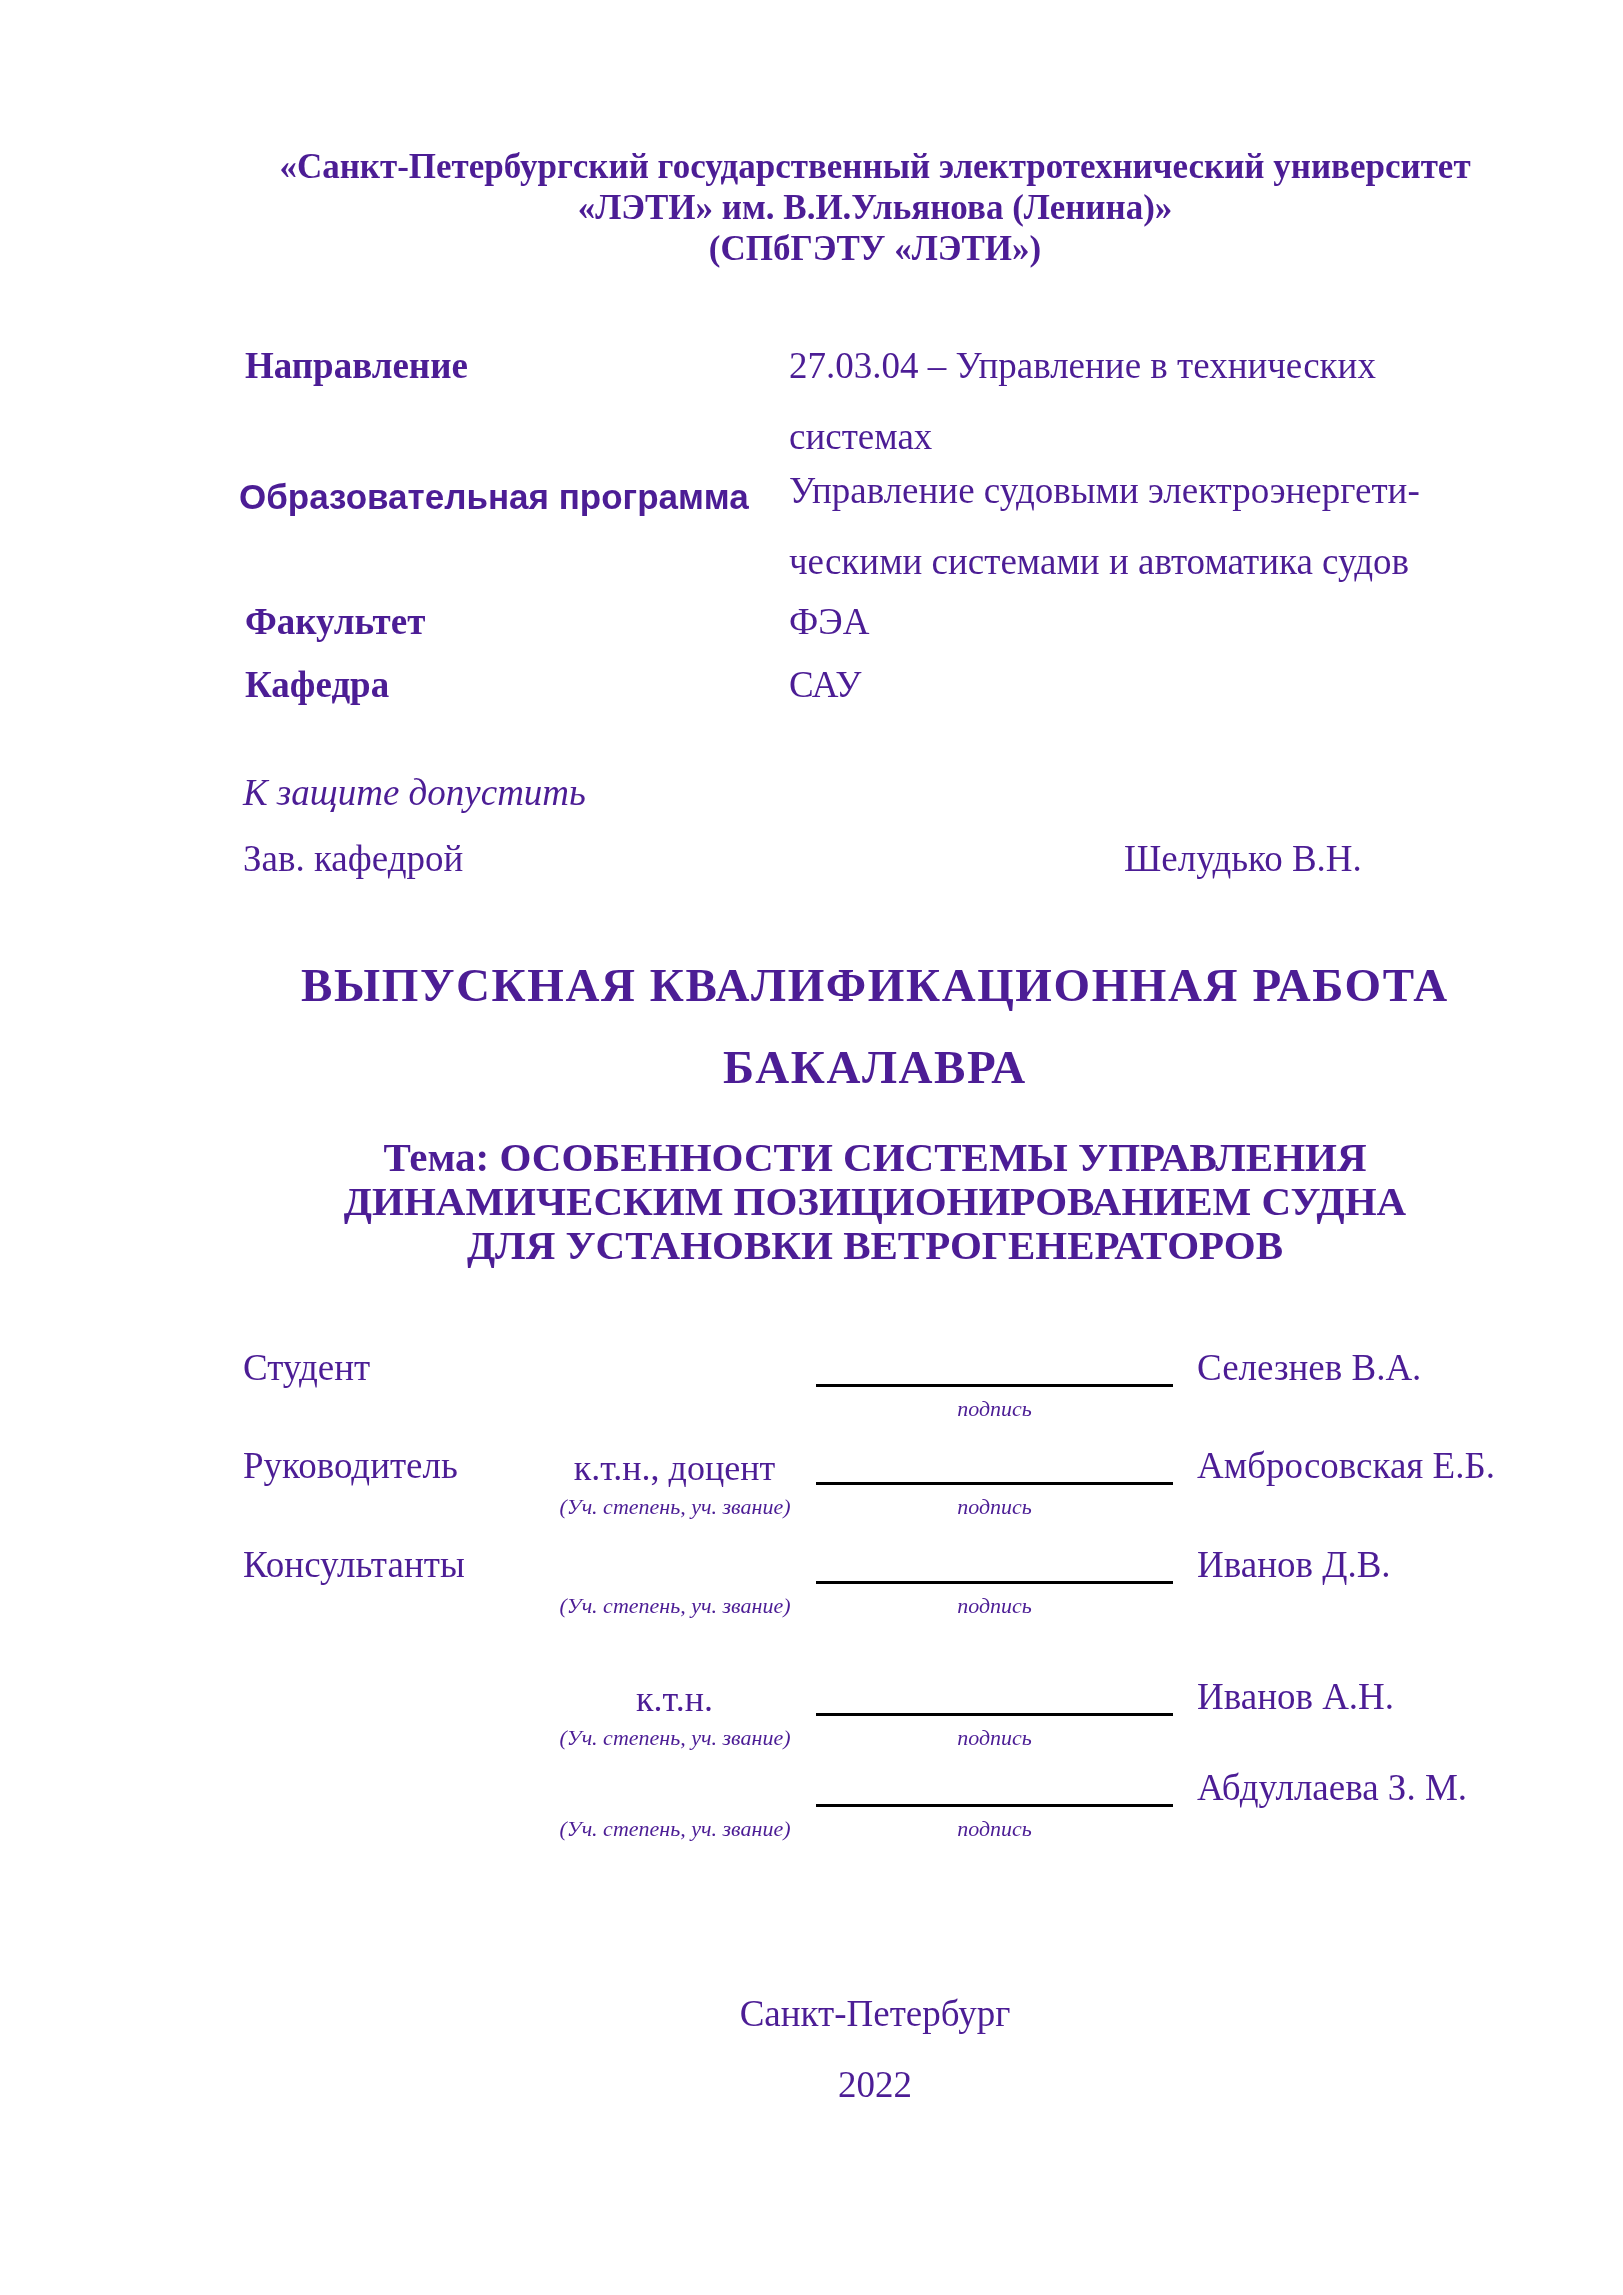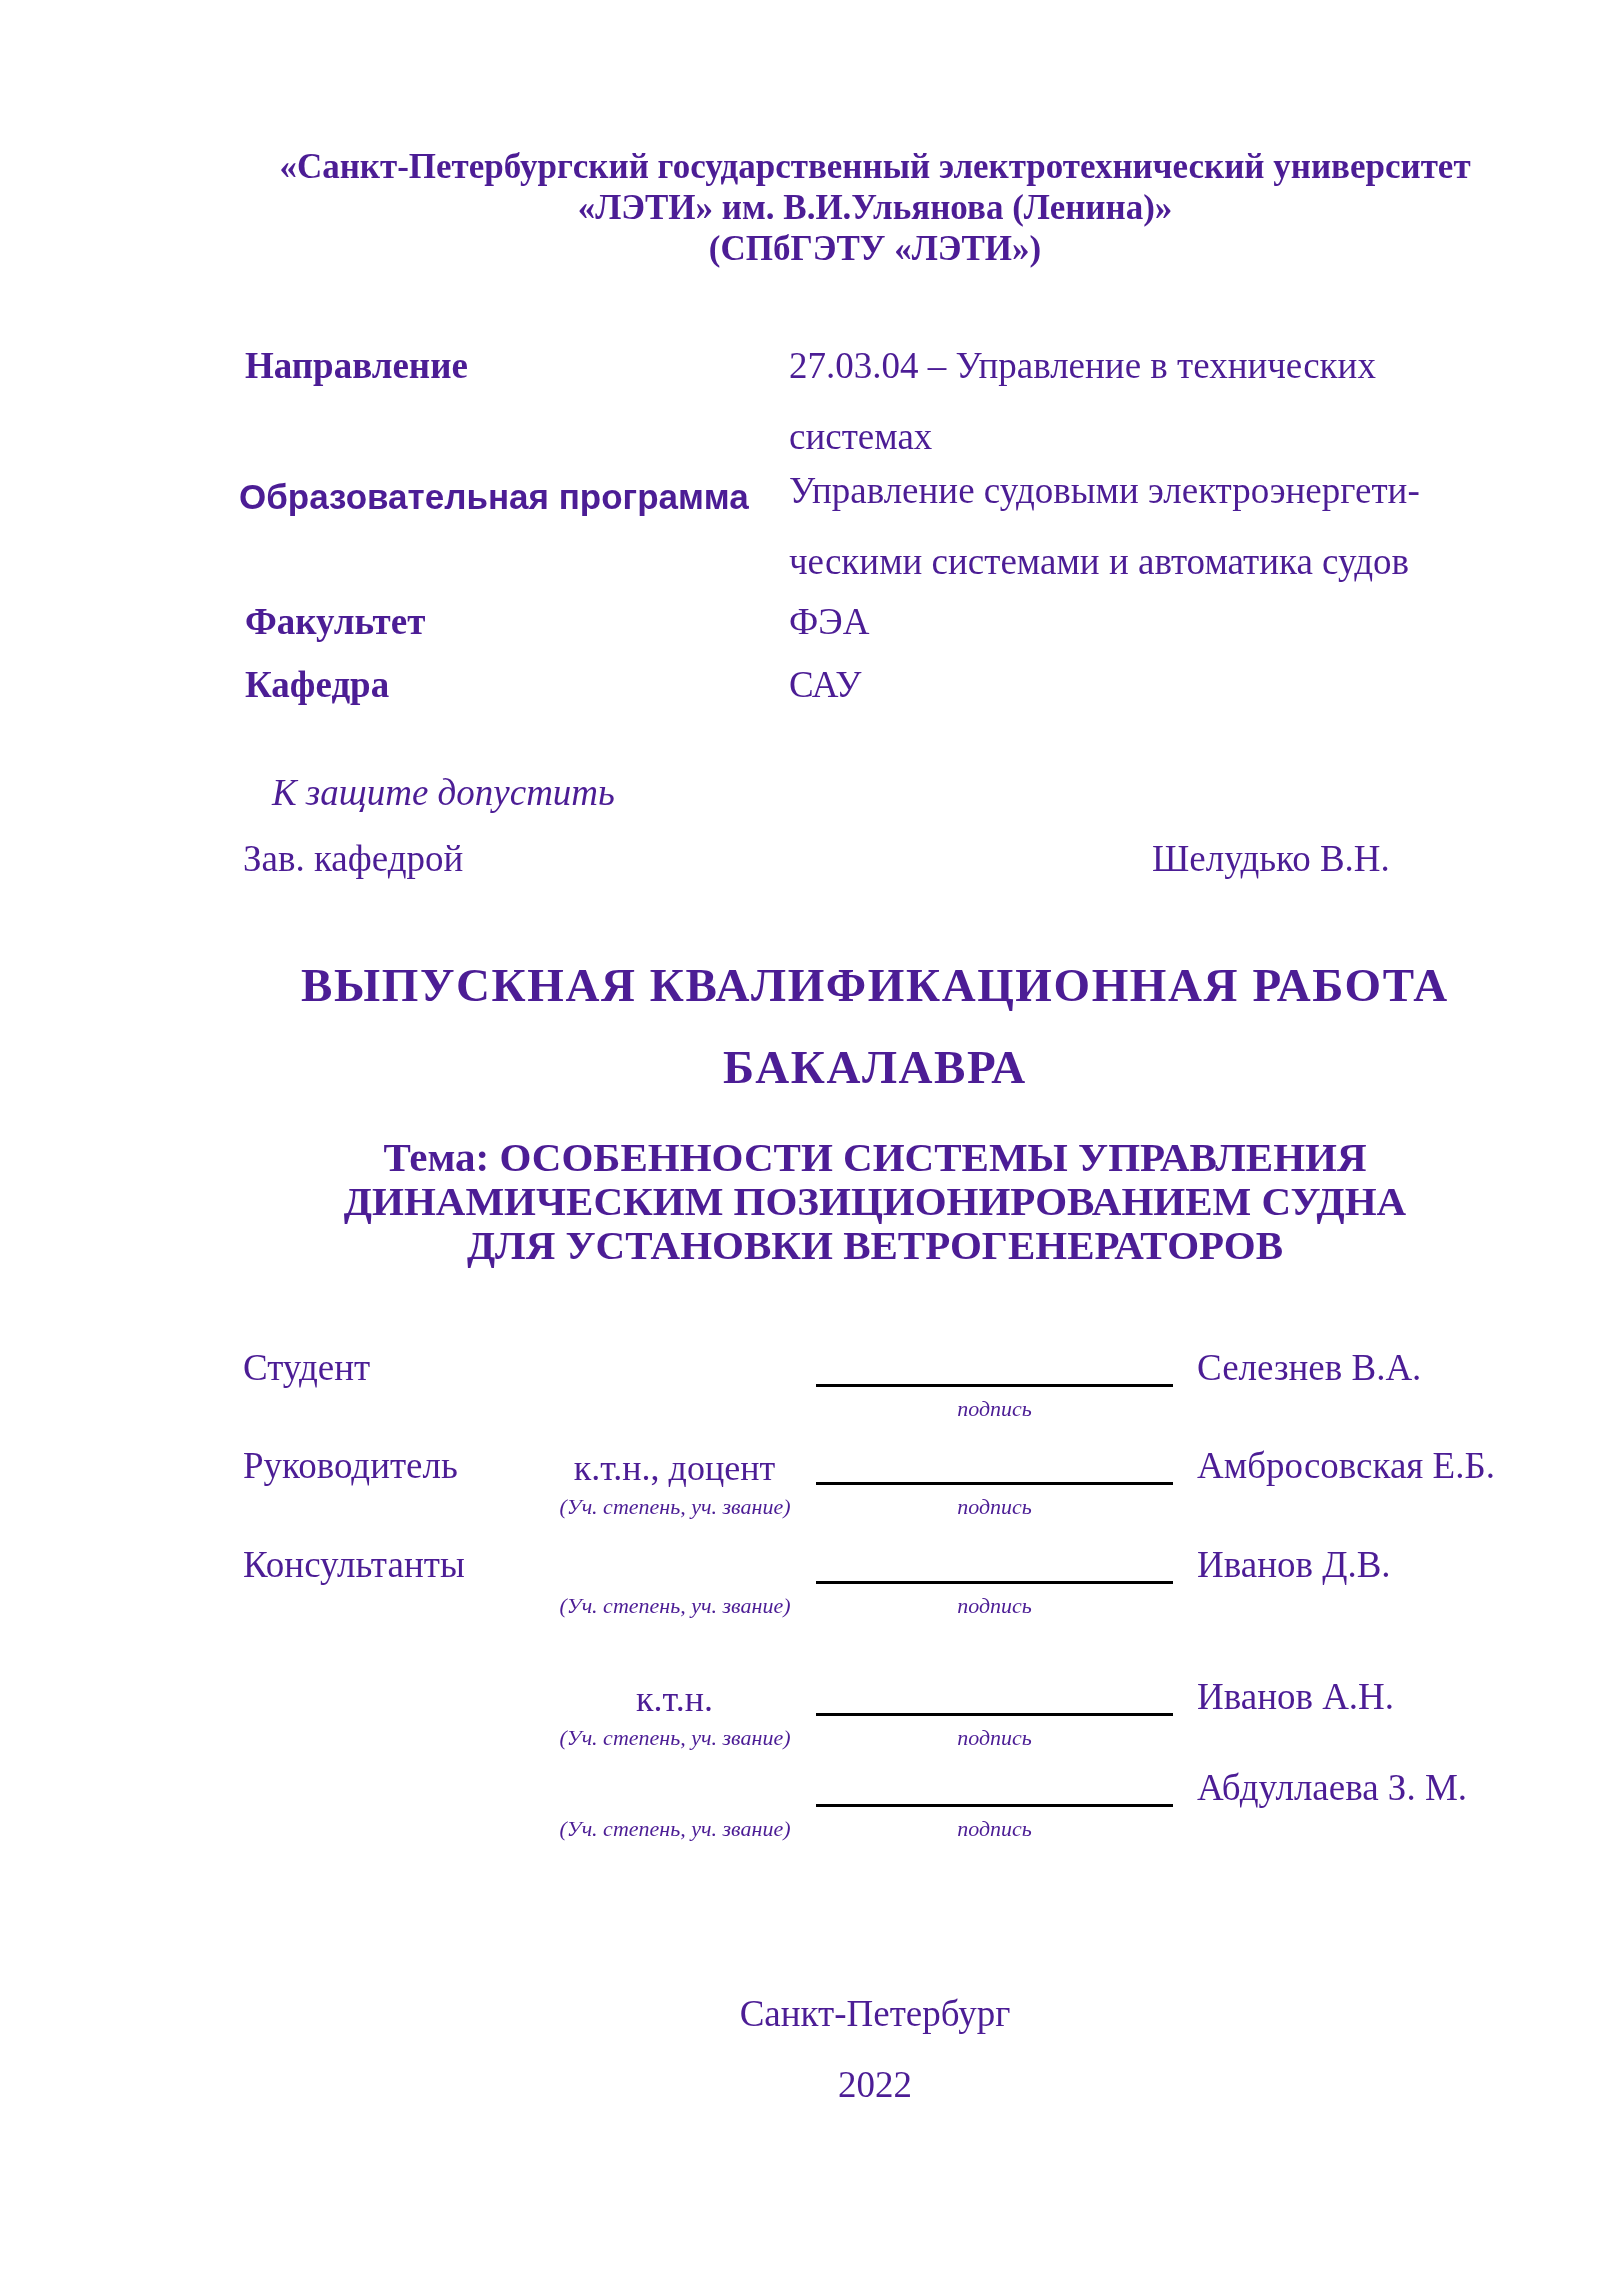--- a/index.html
+++ b/index.html
@@ -38,23 +38,23 @@
   .f0v1 { left: 789px; top: 415px; }
   .f1l { left: 239px;  top: 477px; }
   .f1v0 { left: 789px; top: 469px; }
   .f1v1 { left: 789px; top: 540px; }
   .f2l { left: 245px;  top: 600px; }
   .f2v0 { left: 789px; top: 600px; }
   .f3l { left: 245px;  top: 663px; }
   .f3v0 { left: 789px; top: 663px; }
 
   
-  .permit { left: 243px; top: 771px; font-style: italic; font-size: 37px; margin-left: 29px; }
+  .permit { left: 243px; top: 771px; font-style: italic; font-size: 37px; }
   .head-label { left: 243px; top: 837px; font-size: 37px; }
-  .head-name  { left: 1152px; top: 837px; font-size: 37px; }
+  .head-name  { left: 1124px; top: 837px; font-size: 37px; }
 
   
   .work-title {
     left: 243px; width: 1264px;
     text-align: center;
     font-weight: bold;
     font-size: 47px;
     letter-spacing: 1.6px;
     margin-top: 24px;
   }

